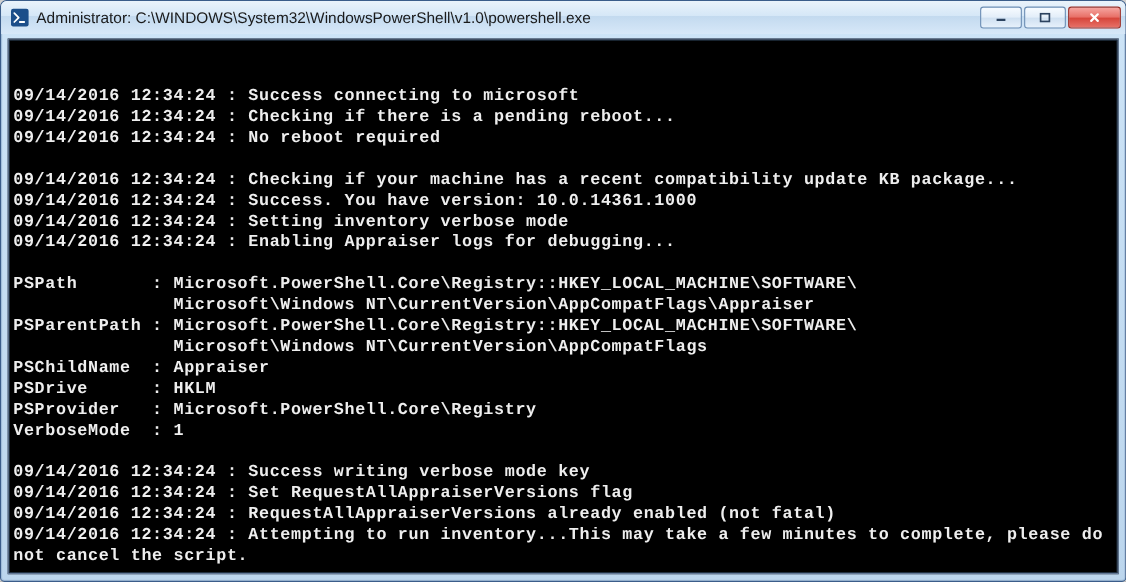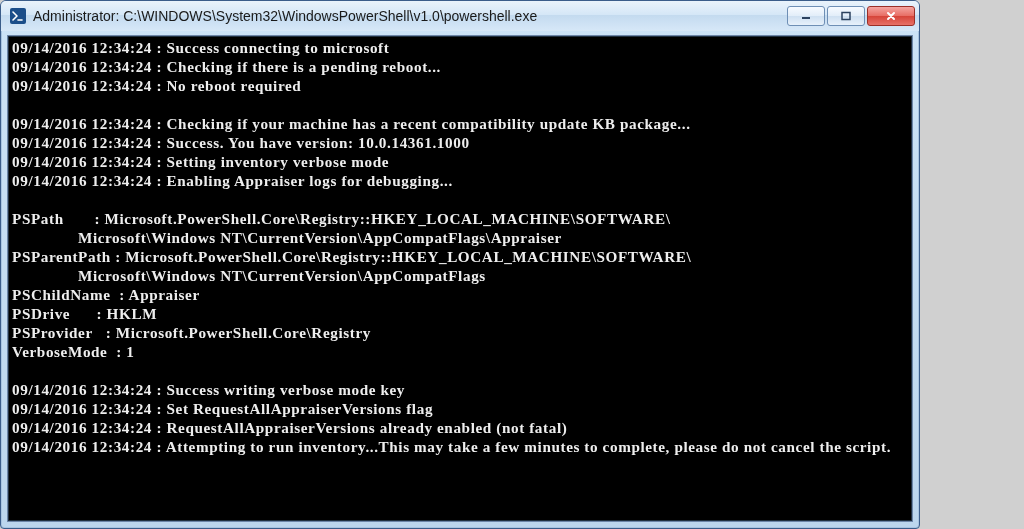--- a/index.html
+++ b/index.html
@@ -4,21 +4,21 @@
   <style>
     * { margin: 0; padding: 0; box-sizing: border-box; }
     body {
       width: 1024px;
       height: 529px;
       font-family: "Segoe UI", Tahoma, sans-serif;
       background: #d0d0d0;
       overflow: hidden;
     }
     .window {
-      width: 920px;
+      width: 1024px;
       height: 529px;
       background: linear-gradient(to bottom, #cde4f7 0%, #bcd6ed 100%);
       border: 1px solid #3b5d8a;
       border-radius: 6px 6px 4px 4px;
       box-shadow: 0 0 0 1px #a8c4e0 inset;
       display: flex;
       flex-direction: column;
     }
     .titlebar {
       height: 30px;
@@ -75,28 +75,29 @@
     }
     .console {
       flex: 1;
       background: #000;
       border: 1px solid #6d86a8;
       box-shadow: inset 0 0 0 1px #203040;
       padding: 2px 4px 2px 4px;
       overflow: hidden;
     }
     .console pre {
-      font-family: Liberation Serif, serif;
+      font-family: Liberation Mono, monospace;
       font-size: 15.2px;
       line-height: 19px;
       font-weight: bold;
       letter-spacing: 0.6px;
       color: #eeeeee;
       white-space: pre-wrap;
       word-break: break-all;
+      margin-top: 40px;
     }
   </style>
 </head>
 <body>
 
 <div class="window">
   <div class="titlebar">
     <span class="app-icon">
       <svg viewBox="0 0 18 18">
         <rect x="1" y="1" width="16" height="16" rx="2" fill="#1b4e8a"></rect>

